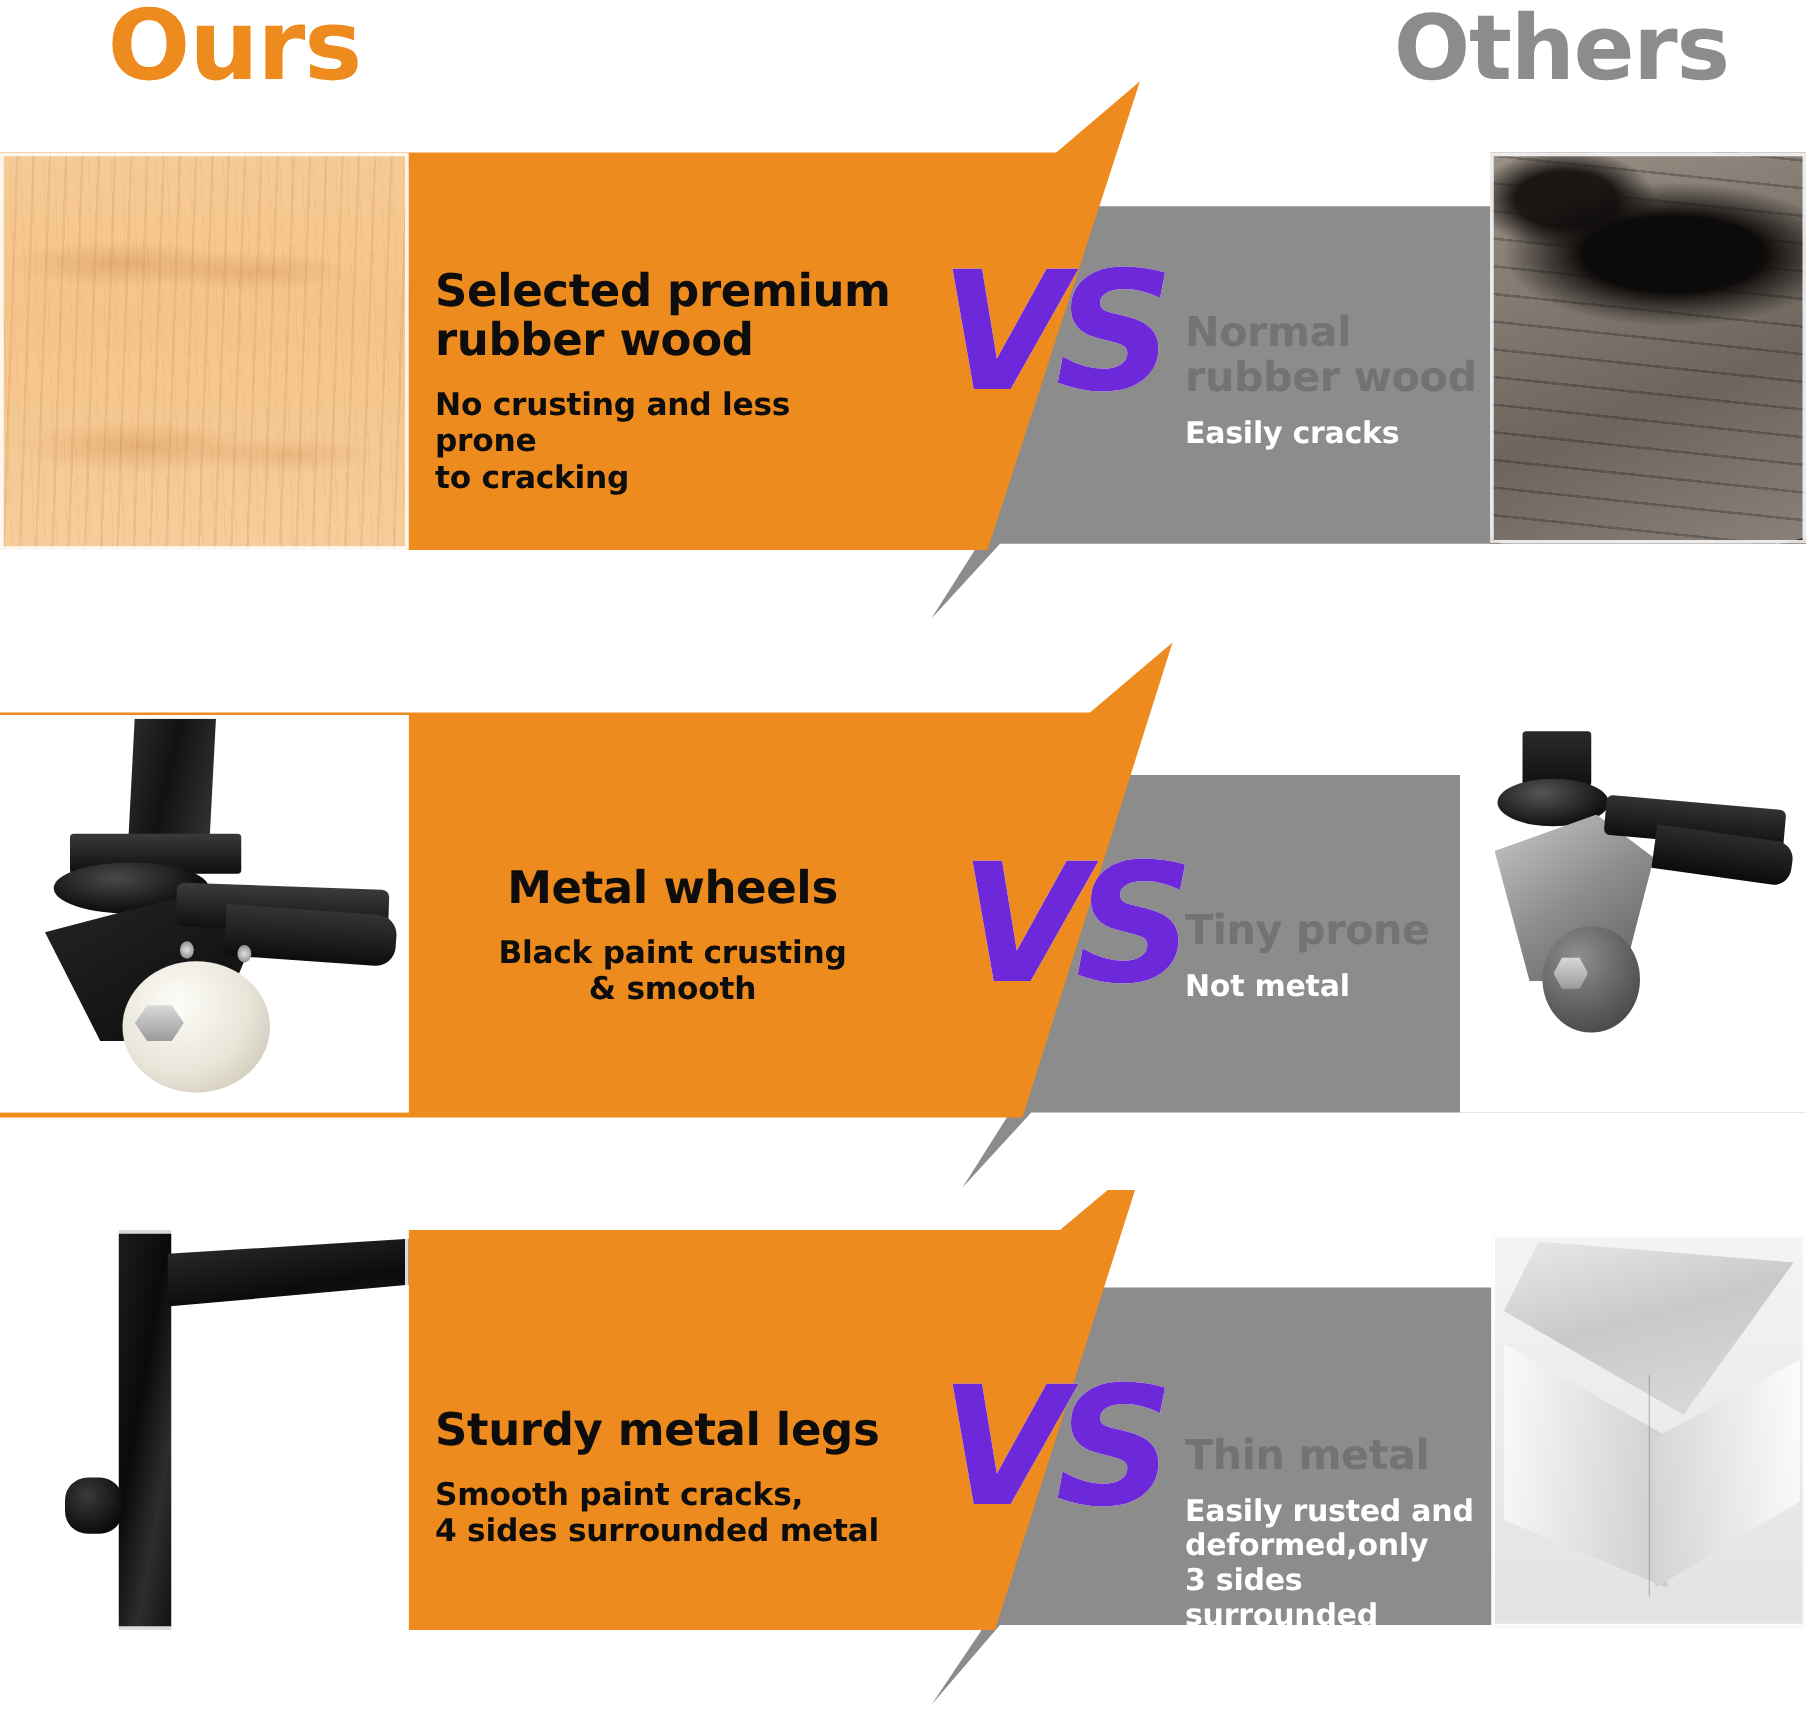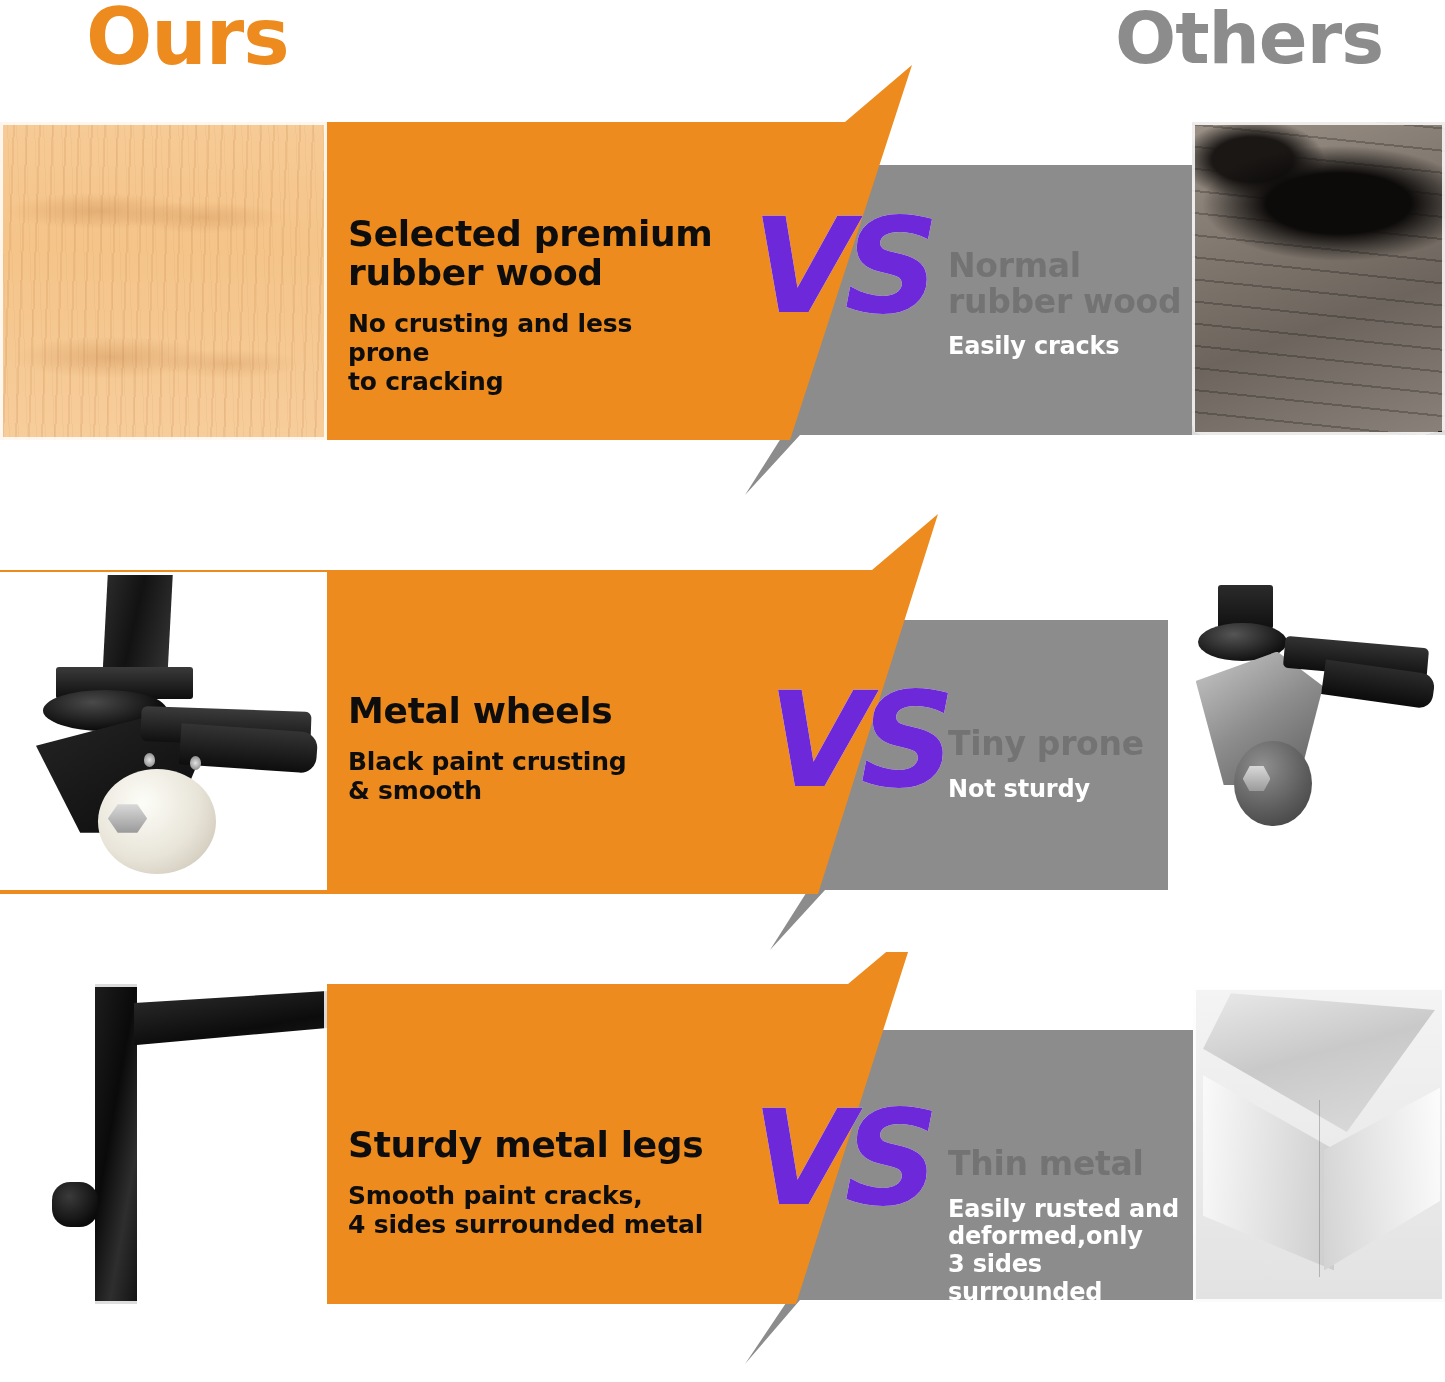--- a/index.html
+++ b/index.html
@@ -275,38 +275,38 @@
       <div class="fork"></div>
       <div class="arm"></div>
       <div class="lever"></div>
       <div class="wheel"></div>
       <div class="bolt"></div>
       <div class="scr" style="left:44%; top:57%;"></div>
       <div class="scr" style="left:58%; top:58%;"></div>
       <div class="frame"></div>
     </div>
 
-    <div class="txt ours" style="left:348px; top:180px; width:380px;">
+    <div class="txt ours" style="left:348px; top:180px; width:380px;text-align:center;">
       <div class="ttl">
         <span>Metal wheels</span>
       </div>
       <div class="sub">
         <span>Black paint crusting</span><br>
         <span>&amp; smooth</span>
       </div>
     </div>
 
     <div class="vs" style="left:768px; top:162px;">VS</div>
 
     <div class="txt others" style="left:948px; top:178px; width:250px;">
       <div class="ttl">
         <span>Tiny prone</span>
       </div>
       <div class="sub">
-        <span>Not sturdy</span>
+        <span>Not metal</span>
       </div>
     </div>
 
     <div class="photo tinyw" style="left:1168px; top:60px; width:277px; height:318px;">
       <div class="tcap"></div>
       <div class="tswivel"></div>
       <div class="tbody"></div>
       <div class="tarm"></div>
       <div class="tlever"></div>
       <div class="twheel"></div>

